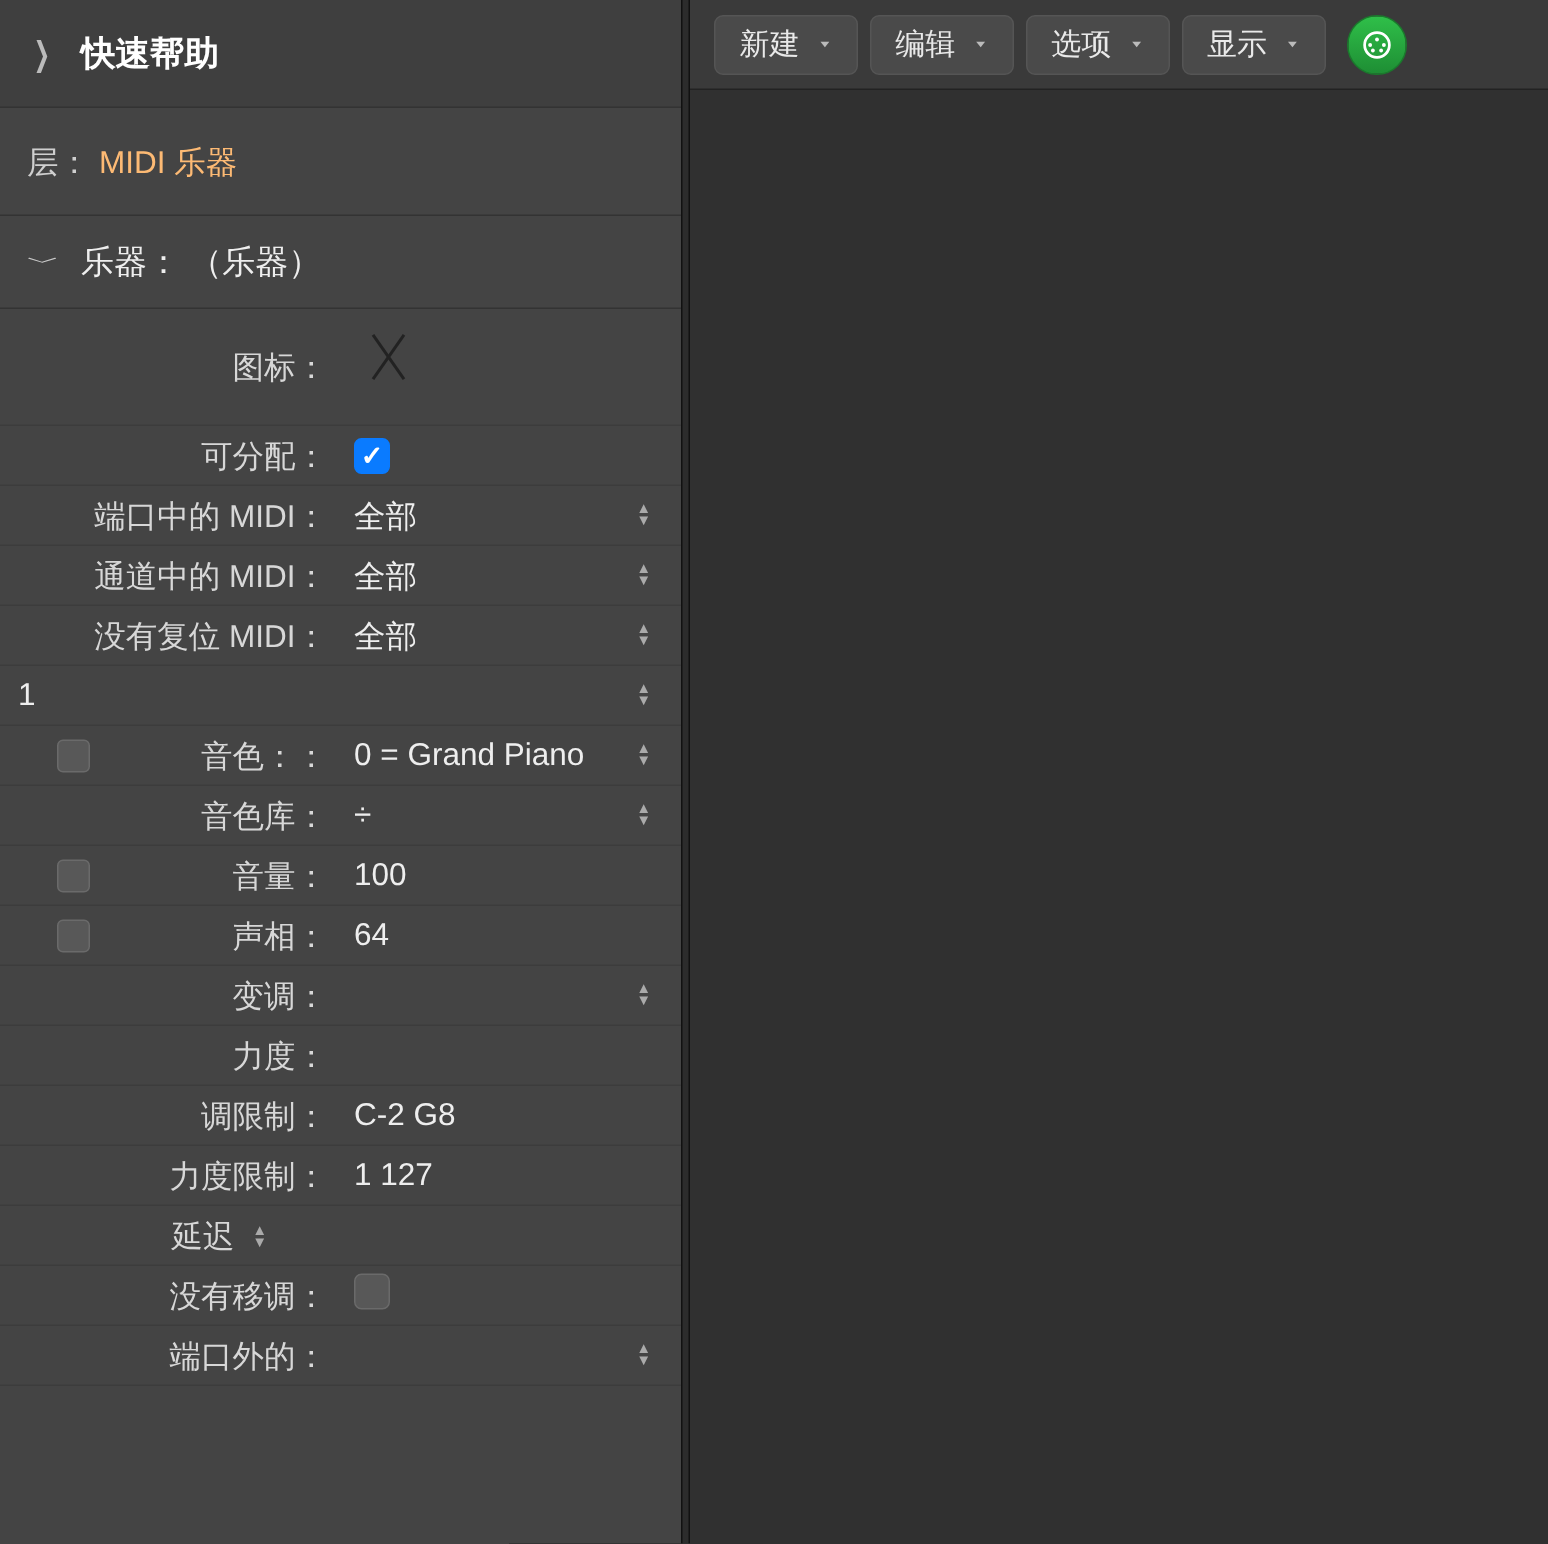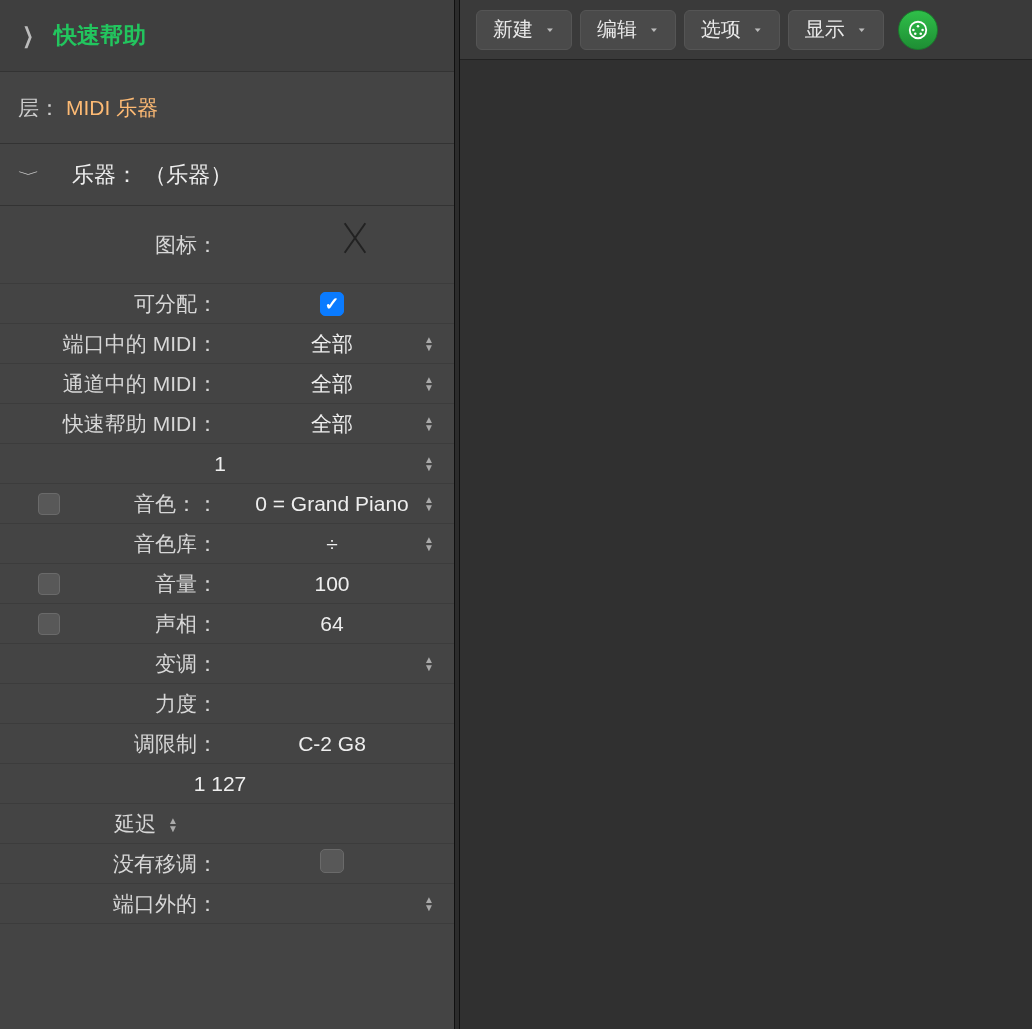--- a/index.html
+++ b/index.html
@@ -31,21 +31,21 @@
     width: 22px;
     display: inline-block;
     font-size: 22px;
     color: #bbb;
     margin-right: 14px;
     transform: scaleX(0.6);
   }
   .sb-header .title {
     font-weight: 600;
     font-size: 23px;
-    color: #22c55e;
+    color: #ffffff;
   }
   .sb-layer {
     height: 72px;
     display: flex;
     align-items: center;
     padding: 0 18px;
     border-bottom: 1px solid #333;
   }
   .sb-layer .lbl { color: #cfcfcf; }
   .sb-layer .val { margin-left: 6px; color: #fdba74; }
@@ -58,21 +58,21 @@
     border-bottom: 1px solid #333;
   }
   .sb-section-head .chev {
     width: 22px;
     display: inline-block;
     font-size: 22px;
     color: #ccc;
     margin-right: 14px;
     transform: scaleY(0.6) rotate(0deg);
   }
-  .sb-section-head .title { font-size: 22px; color: #eee; margin-left: 18px; }
+  .sb-section-head .title { font-size: 22px; color: #eee; }
 
   .rows { display: flex; flex-direction: column; }
   .row {
     display: flex;
     align-items: center;
     height: 40px;
     padding-right: 26px;
     border-bottom: 1px solid #3c3c3c;
     position: relative;
   }
@@ -80,21 +80,21 @@
   .row .label {
     width: 224px;
     text-align: right;
     color: #d7d7d7;
     padding-right: 6px;
     font-size: 21px;
     white-space: nowrap;
   }
   .row .value {
     flex: 1;
-    text-align: center;
+    text-align: left;
     padding-left: 12px;
     color: #eee;
     font-size: 21px;
   }
   .row .lead-cb {
     position: absolute;
     left: 38px;
     width: 22px;
     height: 22px;
     border-radius: 4px;
@@ -277,21 +277,21 @@
       <span class="stepper"></span>
     </div>
 
     <div class="row">
       <span class="label">通道中的 MIDI：</span>
       <span class="value">全部</span>
       <span class="stepper"></span>
     </div>
 
     <div class="row">
-      <span class="label">快速帮助 MIDI：</span>
+      <span class="label">没有复位 MIDI：</span>
       <span class="value">全部</span>
       <span class="stepper"></span>
     </div>
 
     <div class="row">
       <span class="value">1</span>
       <span class="stepper"></span>
     </div>
 
     <div class="row">
@@ -329,20 +329,21 @@
       <span class="label">力度：</span>
       <span class="value"></span>
     </div>
 
     <div class="row">
       <span class="label">调限制：</span>
       <span class="value">C-2  G8</span>
     </div>
 
     <div class="row">
+      <span class="label">力度限制：</span>
       <span class="value">1   127</span>
     </div>
 
     <div class="row">
       <span class="label" style="width:184px">
         <span>延迟</span>
         <span class="stepper-inline"></span>
       </span>
       <span class="value"></span>
     </div>

